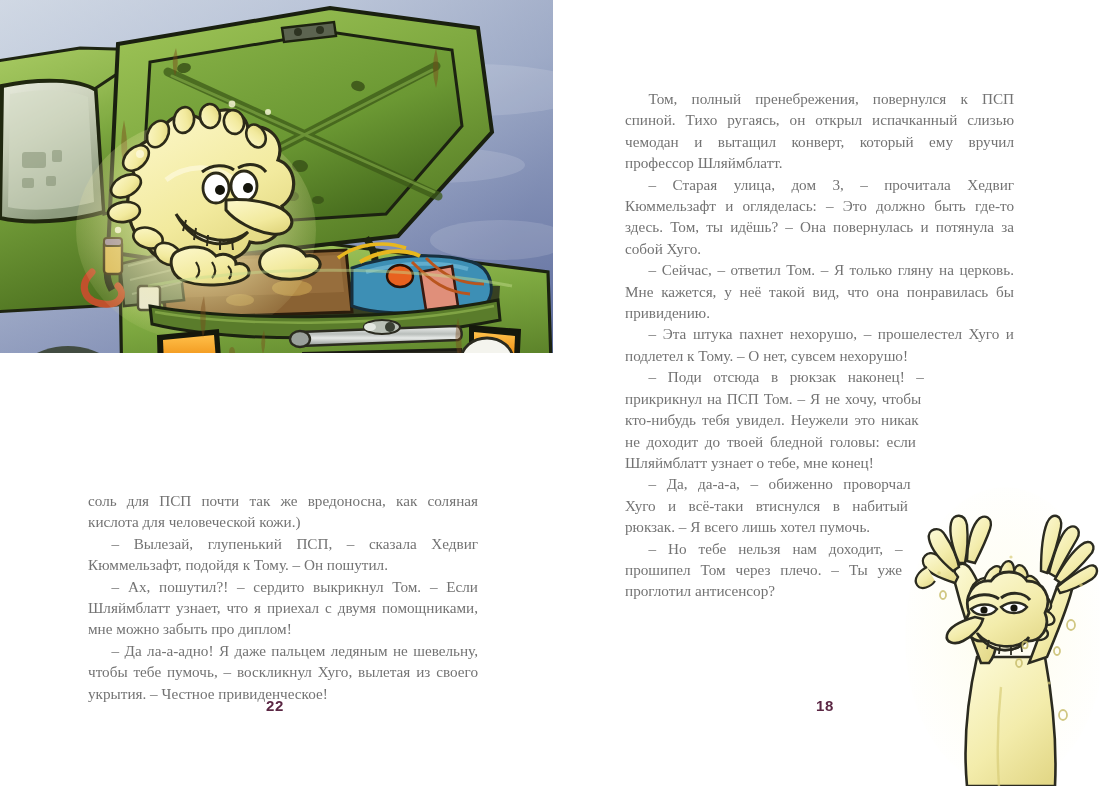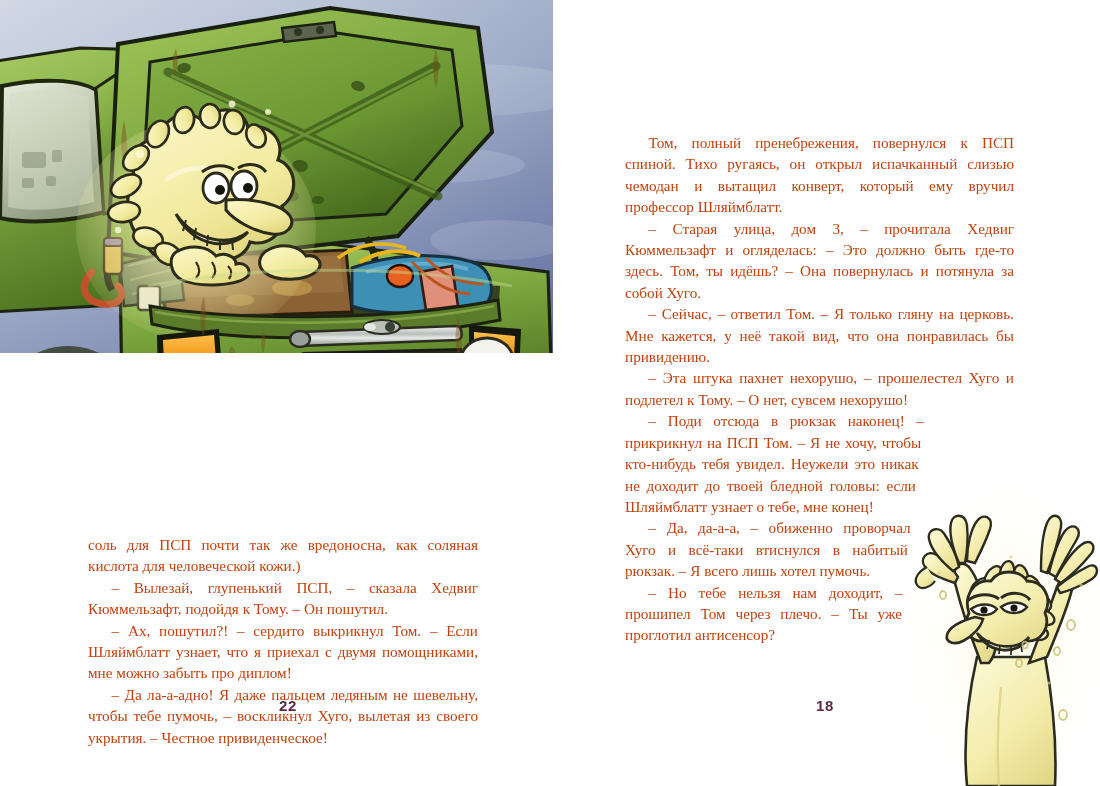--- a/index.html
+++ b/index.html
@@ -43,26 +43,25 @@
     overflow: hidden;
   }
   #illu-svg { display: block; width: 553px; height: 441px; }
 
   
   .textcol {
     position: absolute;
     font-family: "Liberation Serif", serif;
     font-size: 15.2px;
     line-height: 21.4px;
-    color: #c2410c;
+    color: #737373;
     text-align: justify;
     text-justify: inter-word;
     -webkit-hyphens: none;
     hyphens: none;
-    margin-top: 44px;
   }
   .textcol p { margin: 0; }
   .textcol p.ind { text-indent: 1.55em; }
   .textcol p.noind { text-indent: 0; }
 
   #left-text {
     left: 88px;
     top: 490px;
     width: 390px;
   }
@@ -83,21 +82,21 @@
 
   
   .folio {
     position: absolute;
     font-family: "Liberation Sans", sans-serif;
     font-size: 15px;
     font-weight: 700;
     color: #5b2744;
     letter-spacing: 0.6px;
   }
-  #folio-left  { left: 0; top: 697px; width: 550px; text-align: center; padding-left: 13px; }
+  #folio-left  { left: 0; top: 697px; width: 550px; text-align: center; }
   #folio-right { left: 550px; top: 697px; width: 550px; text-align: center; }
 
   
   #ghost-art {
     position: absolute;
     left: 905px;
     top: 487px;
     width: 195px;
     height: 299px;
     pointer-events: none;

